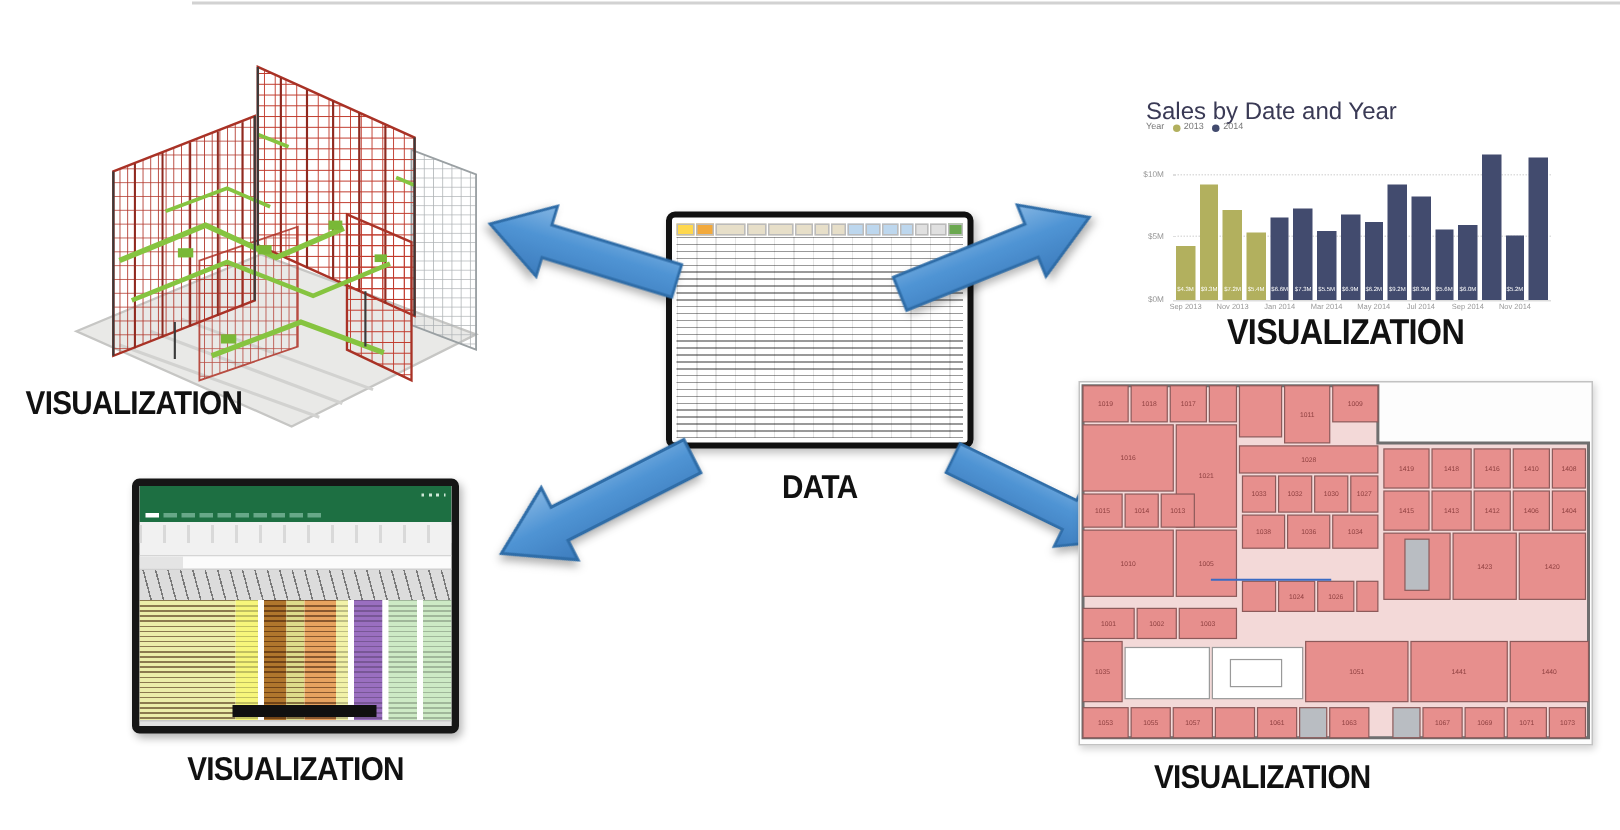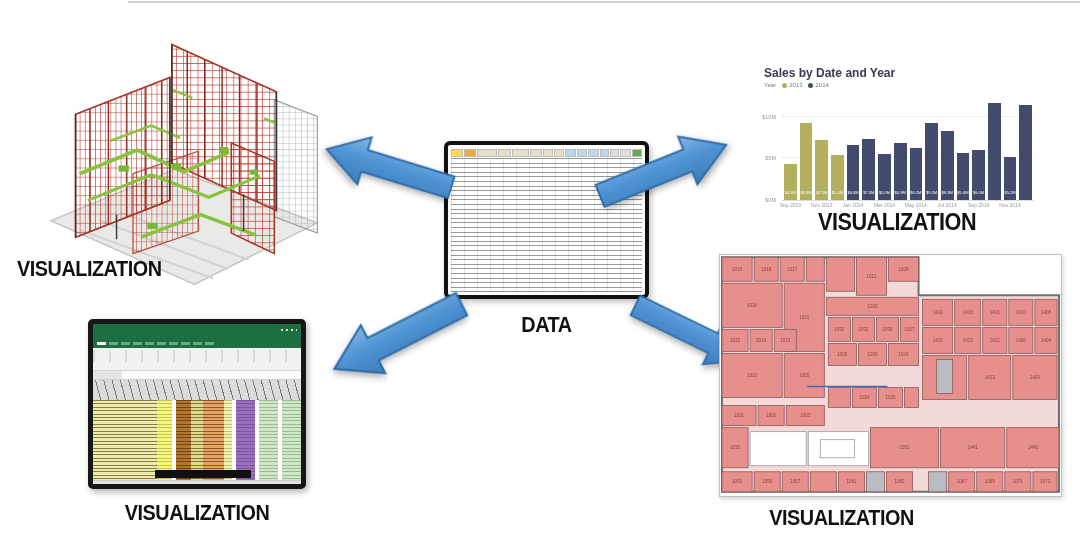--- a/index.html
+++ b/index.html
@@ -25,21 +25,21 @@
   .dt-header{display:flex;height:8px;gap:1px;}
   .dt-header span{height:100%;border:0.5px solid #bbb;box-sizing:border-box;}
   .dt-body{margin-top:1px;height:calc(100% - 9px);
       background:
         repeating-linear-gradient(to right, rgba(0,0,0,0.10) 0 1px, transparent 1px 13px),
         repeating-linear-gradient(to bottom, rgba(70,70,70,0.55) 0 1px, transparent 1px 4.6px);
       background-blend-mode:normal;}
 
   
   .chart{left:756px;top:58px;width:282px;height:148px;background:#fff;}
-  .chart-title{position:absolute;left:8px;top:8px;font-size:12px;font-weight:bold;color:#3a3a55;}
+  .chart-title{position:absolute;left:8px;top:8px;font-size:16px;font-weight:normal;color:#3a3a55;}
   .chart-legend{position:absolute;left:8px;top:24px;display:flex;align-items:center;gap:6px;
       font-size:6px;color:#777;}
   .chart-legend .dot{width:5px;height:5px;border-radius:50%;display:inline-block;margin-right:2px;}
   .legend-item{display:flex;align-items:center;}
   .plot-wrap{position:absolute;left:26px;top:42px;right:4px;height:100px;border-bottom:1px solid #ddd;}
   .gridline{position:absolute;left:0;right:0;height:0;border-top:1px dotted #ddd;}
   .y-axis{position:absolute;left:0px;top:42px;width:24px;height:100px;}
   .y-tick{position:absolute;right:4px;font-size:5.5px;color:#999;transform:translateY(50%);}
   .bar-row{position:absolute;left:0;right:0;top:0;bottom:0;display:flex;align-items:flex-end;gap:3px;padding:0 2px;}
   .bar-slot{flex:1;position:relative;height:100%;display:flex;align-items:flex-end;}

